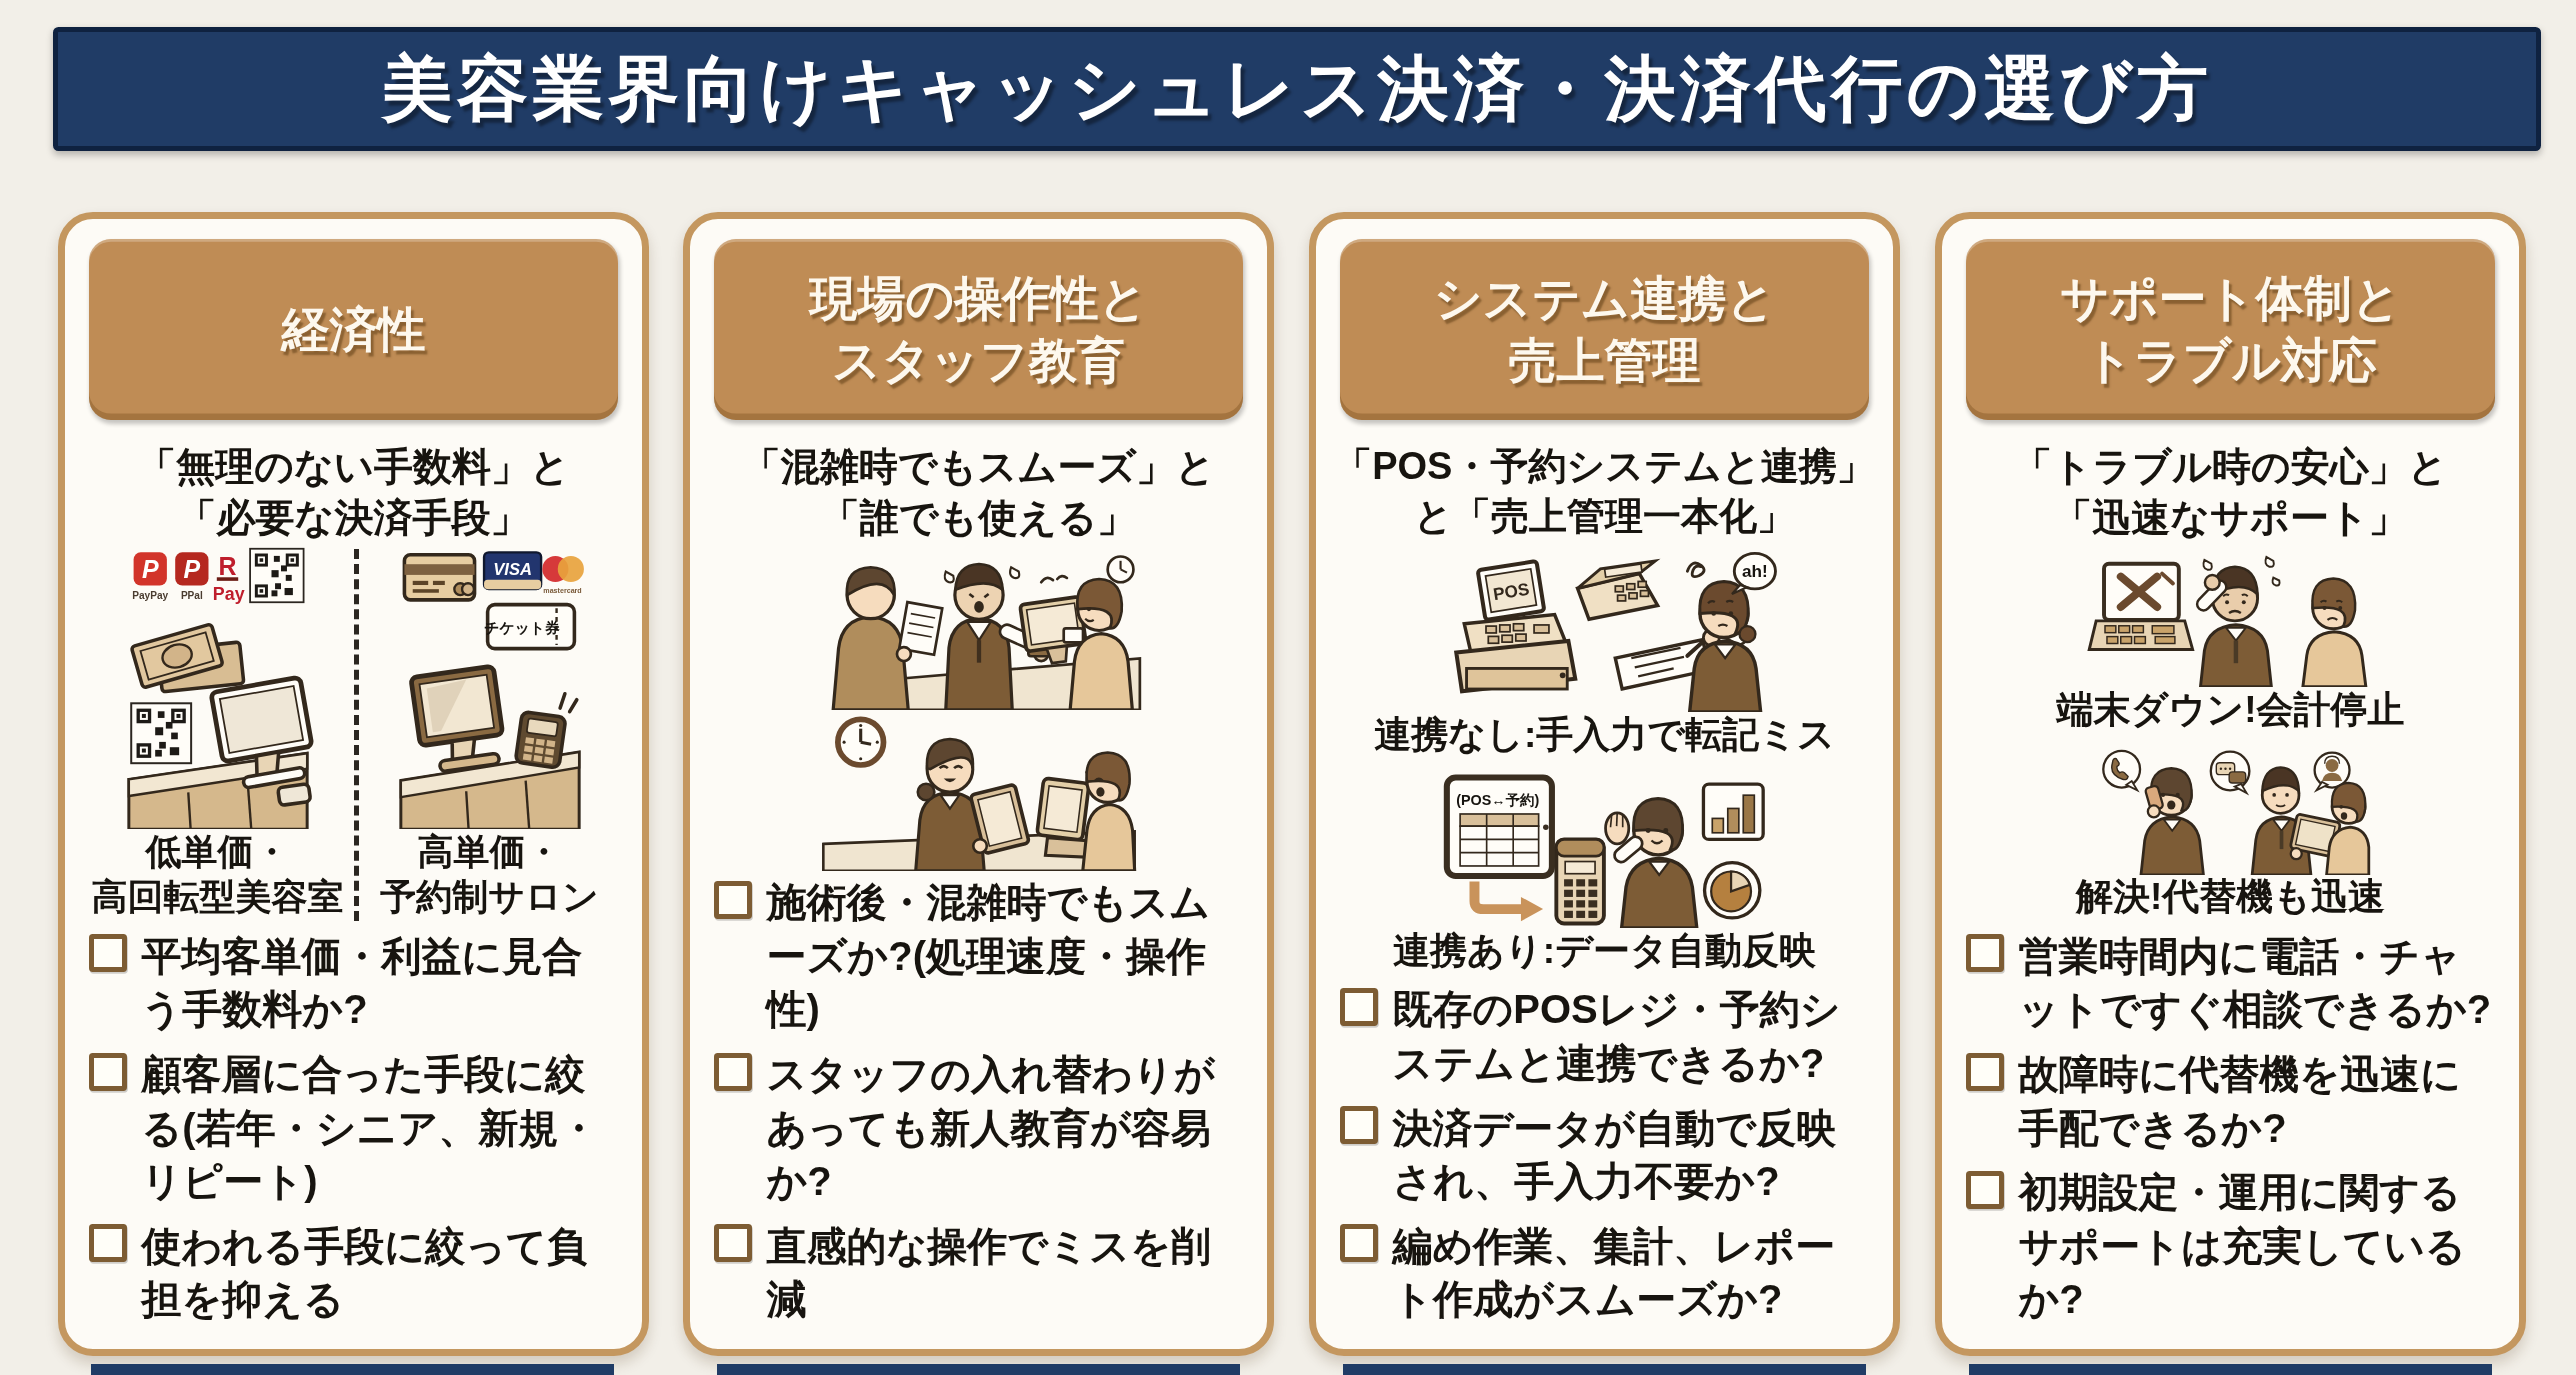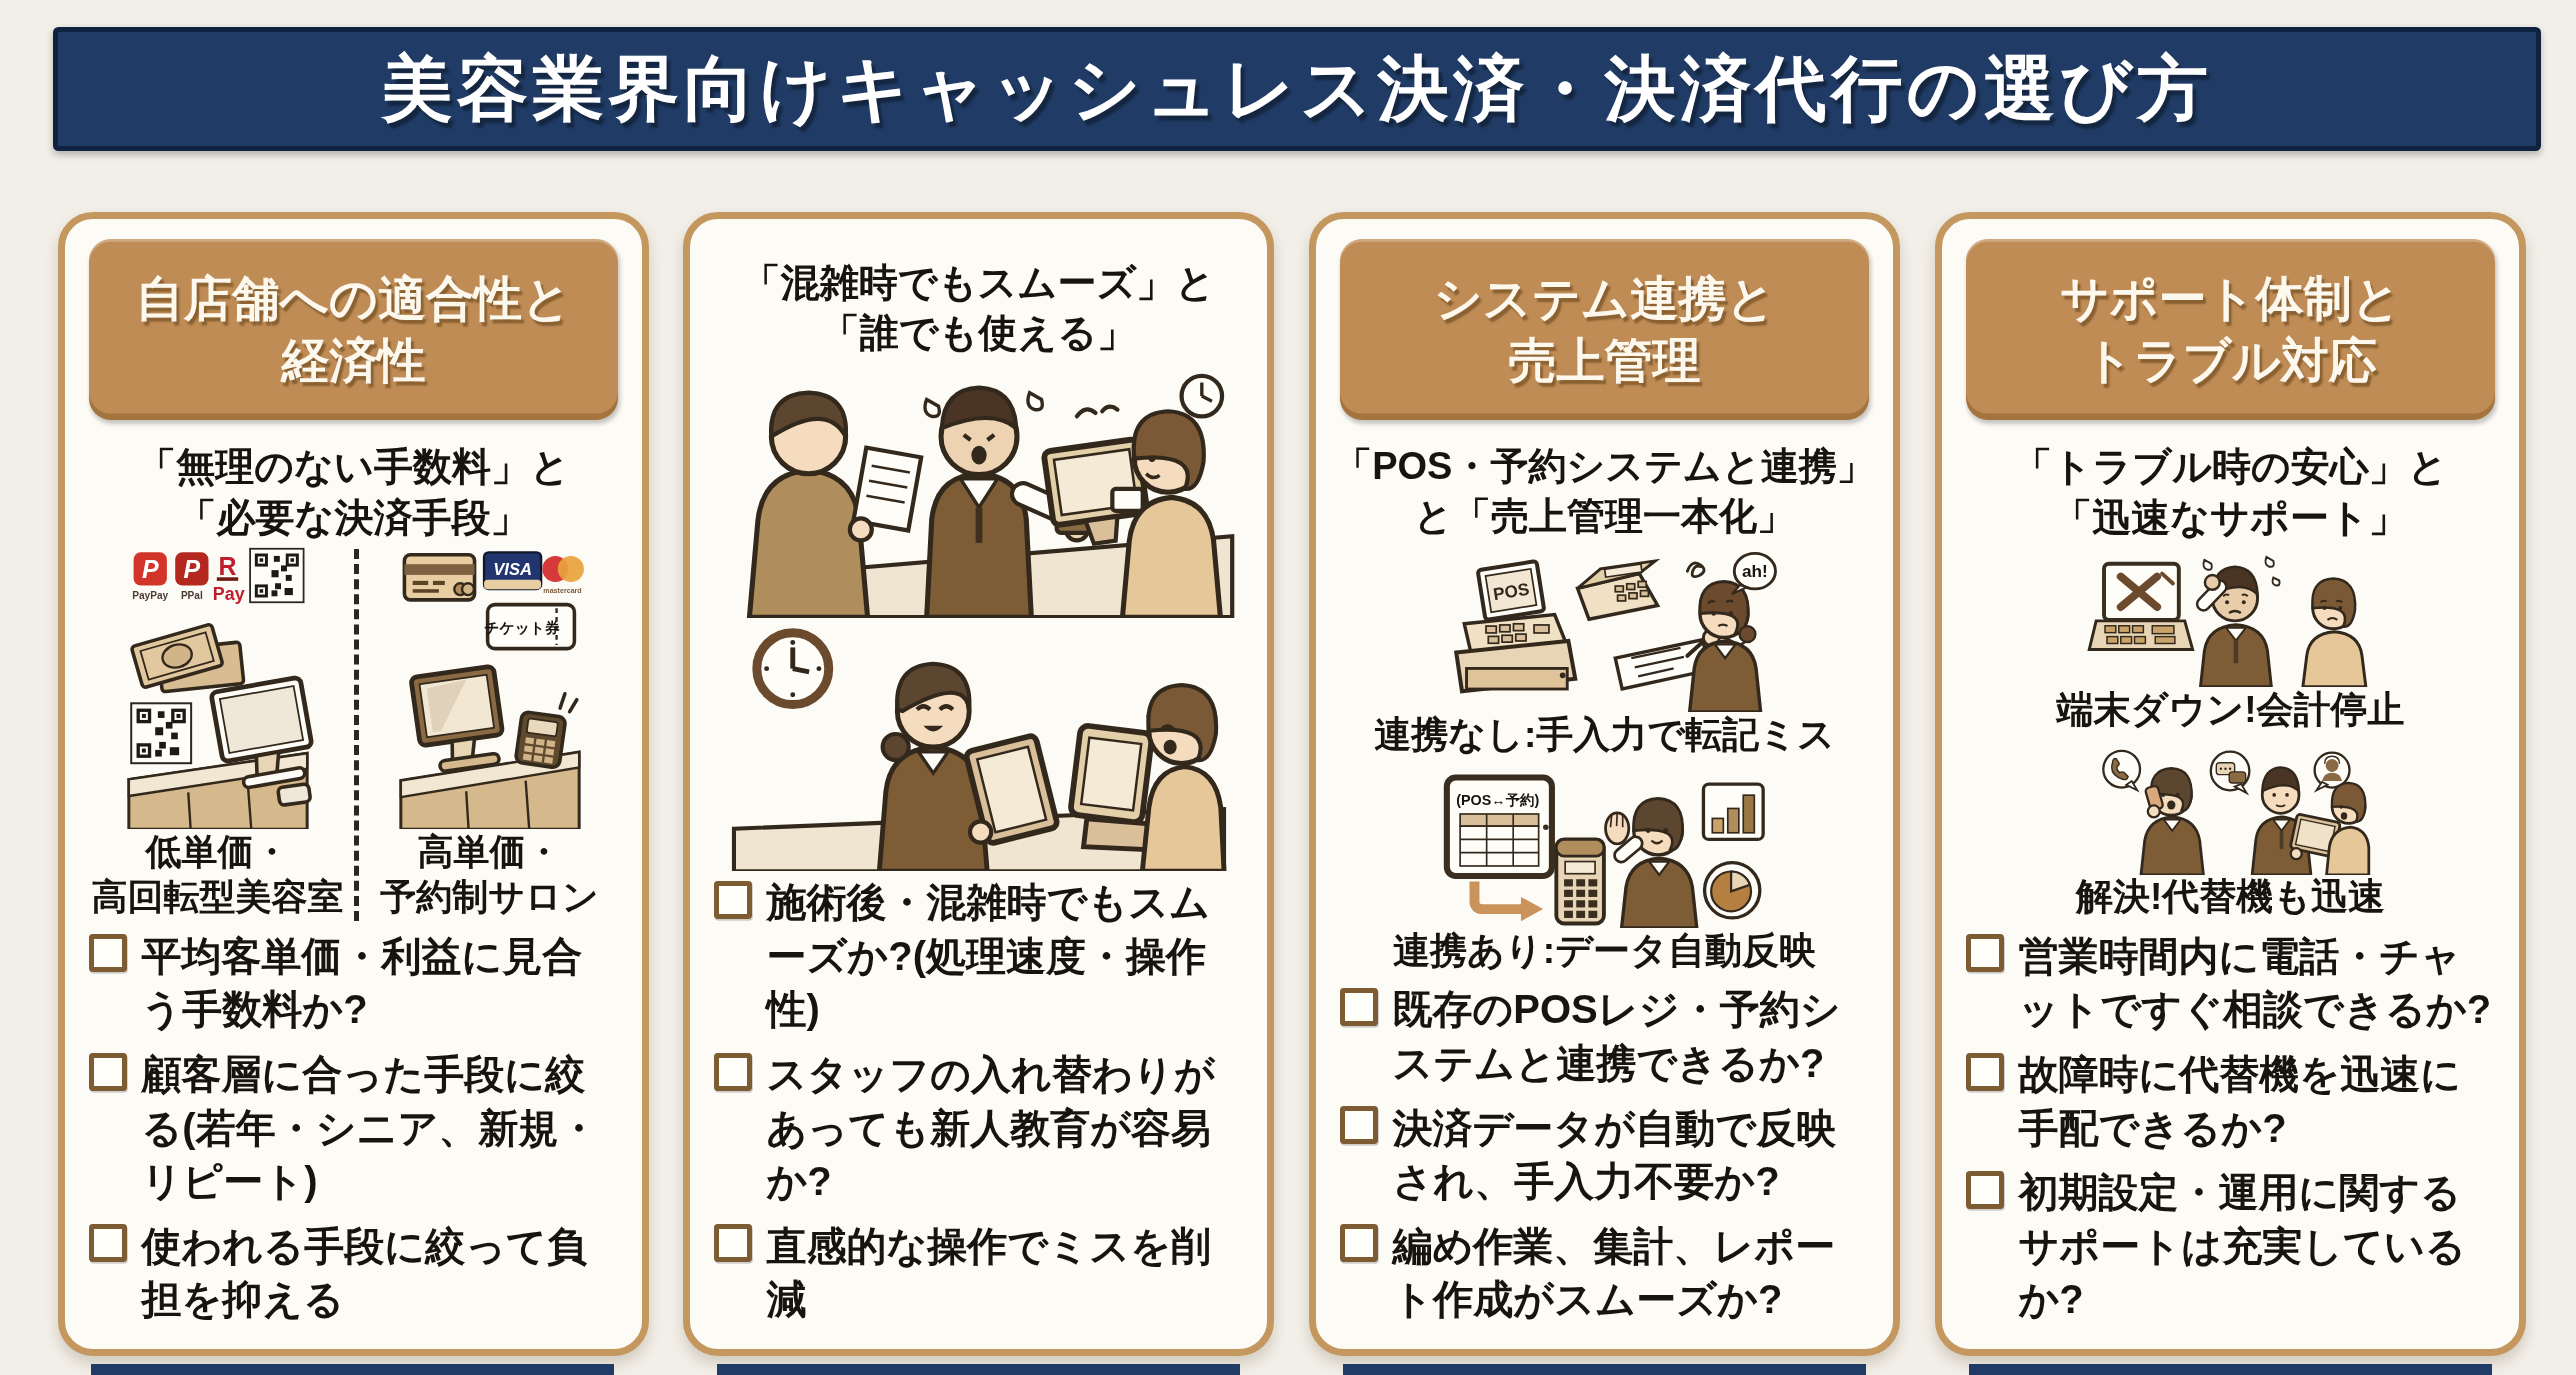--- a/index.html
+++ b/index.html
@@ -74,21 +74,20 @@
 </style>
 </head>
 <body>
 
 <div class="title-bar">
   <span>美容業界向けキャッシュレス決済・決済代行の選び方</span>
 </div>
 
 <div class="card card1">
   <div class="card-header">
-    <div>自店舗への適合性と</div>
     <div>経済性</div>
   </div>
   <div class="subtitle">
     <div>「無理のない手数料」と</div>
     <div>「必要な決済手段」</div>
   </div>
 
   <div class="split-wrap">
     <div class="split">
 
@@ -284,20 +283,24 @@
       <div class="check-text">顧客層に合った手段に絞る(若年・シニア、新規・リピート)</div>
     </div>
     <div class="check-item">
       <div class="checkbox"></div>
       <div class="check-text">使われる手段に絞って負担を抑える</div>
     </div>
   </div>
 </div>
 
 <div class="card card2">
+  <div class="card-header">
+    <div>現場の操作性と</div>
+    <div>スタッフ教育</div>
+  </div>
   <div class="subtitle">
     <div>「混雑時でもスムーズ」と</div>
     <div>「誰でも使える」</div>
   </div>
 
   <div class="scenes">
     <div class="scene">
       <svg viewBox="0 0 600 300" preserveAspectRatio="xMidYMid meet">
 
         <g>

